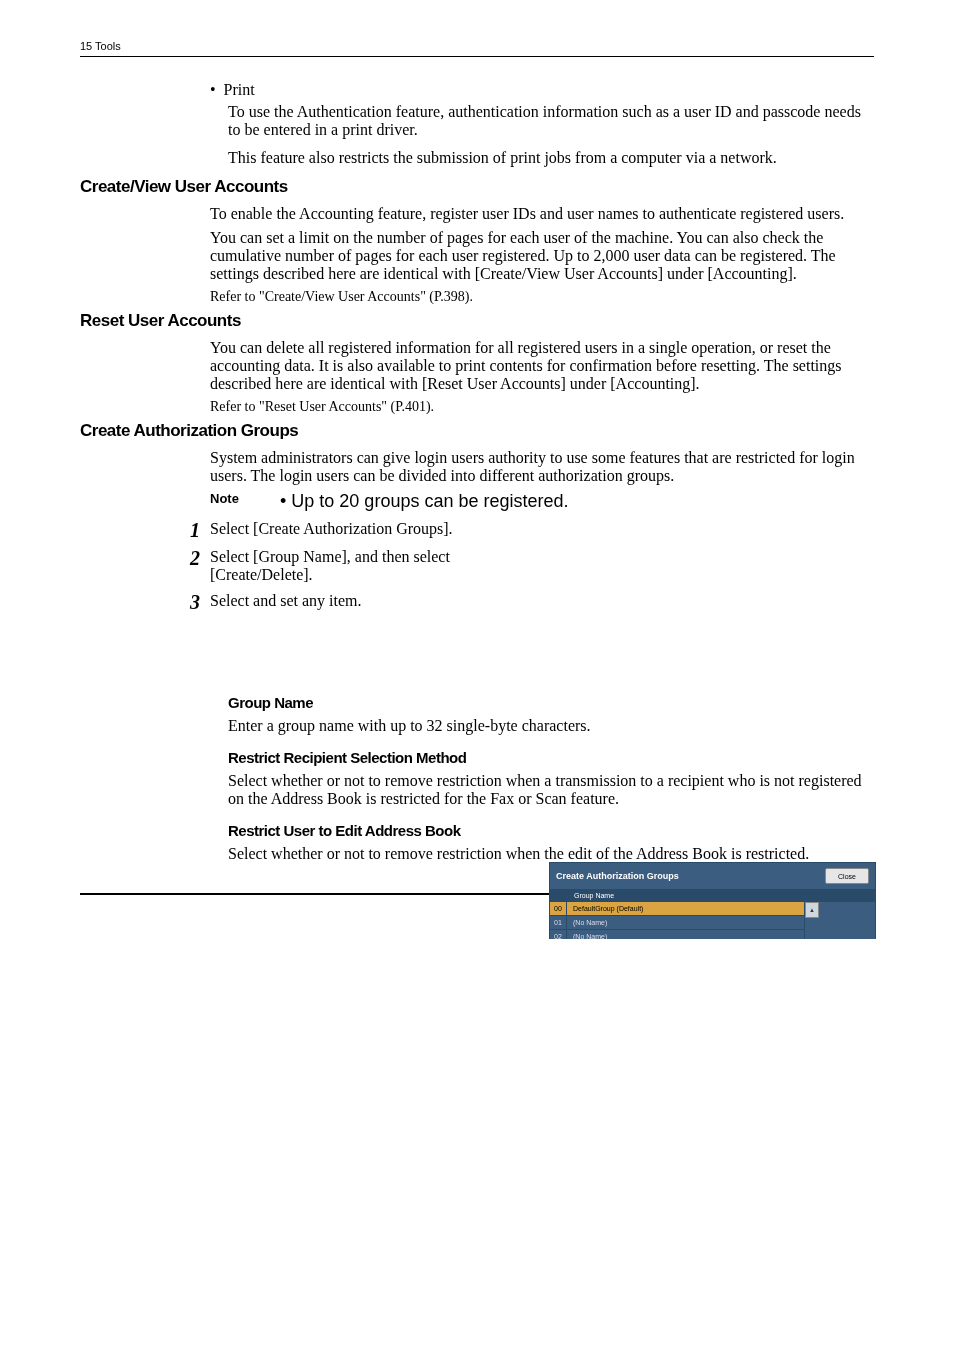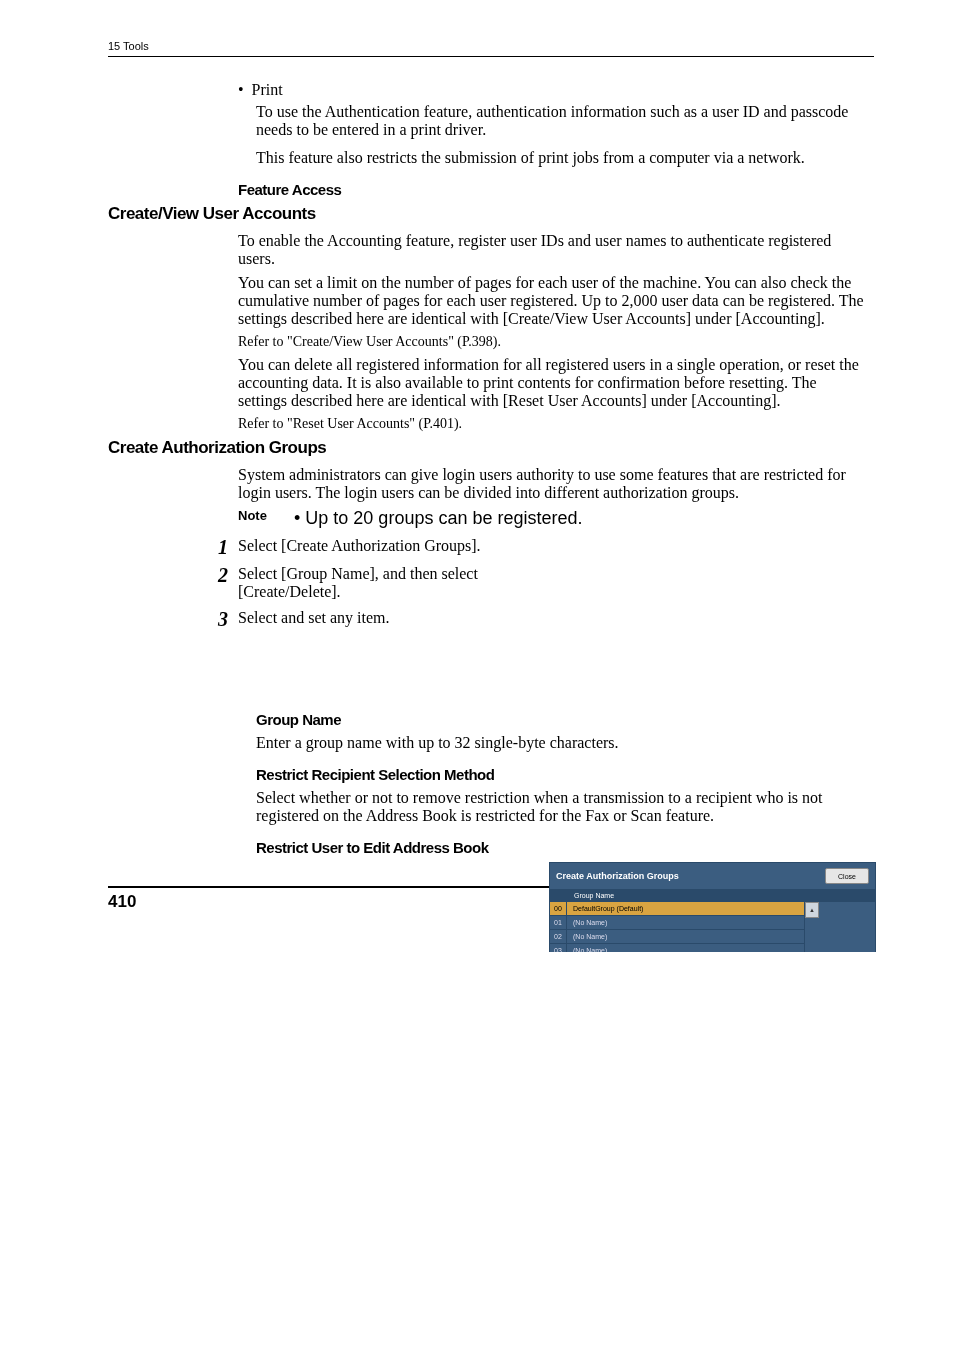--- a/index.html
+++ b/index.html
@@ -3,21 +3,21 @@
 <meta charset="utf-8">
 <style>
   html, body {
     margin: 0;
     padding: 0;
     background: #fff;
     width: 954px;
   }
   .page {
     width: 954px;
-    padding: 40px 80px 40px 108px;
+    padding: 40px 80px 40px 80px;
     box-sizing: border-box;
     font-family: "Times New Roman", Times, serif;
     font-size: 16px;
     color: #000;
     position: relative;
   }
   .header-line {
     font-family: Arial, Helvetica, sans-serif;
     font-size: 11px;
   }
@@ -69,21 +69,21 @@
   .small-ref {
     font-size: 14px;
     margin-left: 130px;
     margin-bottom: 6px;
   }
   .note-row {
     display: flex;
     margin-left: 130px;
     margin-top: 4px;
     margin-bottom: 8px;
-    gap: 16px;
+    gap: 30px;
   }
   .note-label {
     font-family: Arial, Helvetica, sans-serif;
     font-weight: bold;
     font-size: 13px;
     width: 40px;
   }
   .note-text {
     font-family: Arial, Helvetica, sans-serif;
     font-size: 18px;
@@ -226,27 +226,27 @@
   <div class="header-line">15 Tools</div>
   <hr class="header-rule">
 
   <div class="indent-bullet bullet-line">
     <span>•</span>
     <span>Print</span>
   </div>
   <div class="indent-para">To use the Authentication feature, authentication information such as a user ID and passcode needs to be entered in a print driver.</div>
   <div class="indent-para">This feature also restricts the submission of print jobs from a computer via a network.</div>
 
-  <div class="h-bold h-feature-small">Feature Access</div>
 
   <div class="h-bold h-section">Create/View User Accounts</div>
   <div class="body-serif">To enable the Accounting feature, register user IDs and user names to authenticate registered users.</div>
   <div class="body-serif">You can set a limit on the number of pages for each user of the machine. You can also check the cumulative number of pages for each user registered. Up to 2,000 user data can be registered. The settings described here are identical with [Create/View User Accounts] under [Accounting].</div>
   <div class="small-ref">Refer to "Create/View User Accounts" (P.398).</div>
 
+  <div class="h-bold h-section">Reset User Accounts</div>
   <div class="body-serif">You can delete all registered information for all registered users in a single operation, or reset the accounting data. It is also available to print contents for confirmation before resetting. The settings described here are identical with [Reset User Accounts] under [Accounting].</div>
   <div class="small-ref">Refer to "Reset User Accounts" (P.401).</div>
 
   <div class="h-bold h-section">Create Authorization Groups</div>
   <div class="body-serif">System administrators can give login users authority to use some features that are restricted for login users. The login users can be divided into different authorization groups.</div>
   <div class="note-row">
     <span class="note-label">Note</span>
     <span class="note-text">
       <span>•</span>
       <span>Up to 20 groups can be registered.</span>
@@ -316,16 +316,16 @@
 
   <div style="height:60px"></div>
 
   <div class="h-bold h-feature-sub">Group Name</div>
   <div class="indent-para">Enter a group name with up to 32 single-byte characters.</div>
 
   <div class="h-bold h-feature-sub">Restrict Recipient Selection Method</div>
   <div class="indent-para">Select whether or not to remove restriction when a transmission to a recipient who is not registered on the Address Book is restricted for the Fax or Scan feature.</div>
 
   <div class="h-bold h-feature-sub">Restrict User to Edit Address Book</div>
+  <div class="indent-para">Select whether or not to remove restriction when the edit of the Address Book is restricted.</div>
 
   <hr class="footer-rule">
-  <div class="footer-num">410</div>
 </div>
 
 </body></html>

